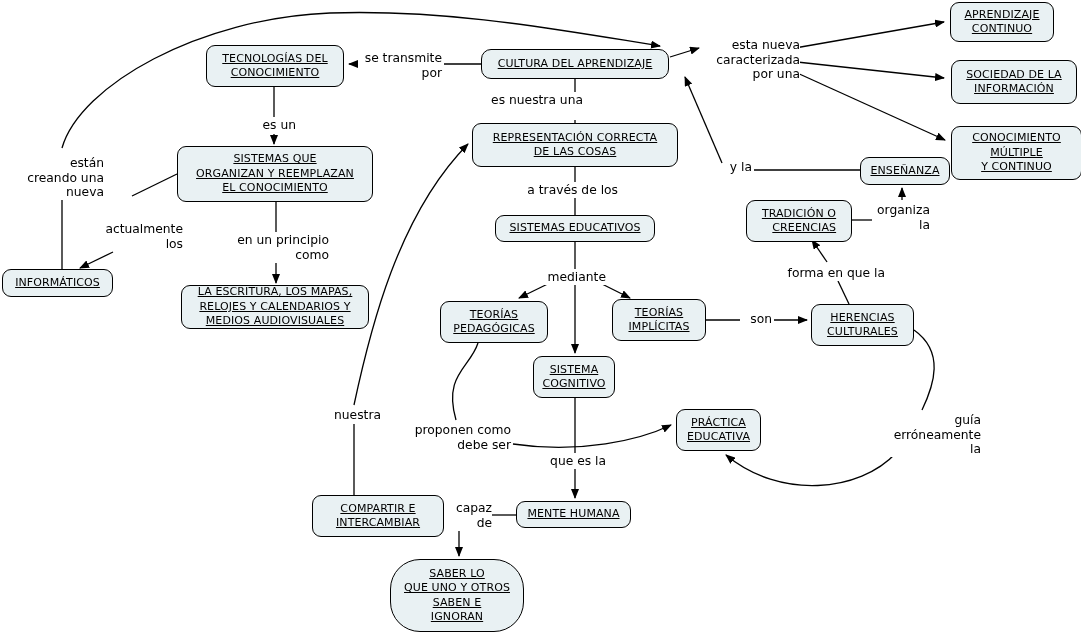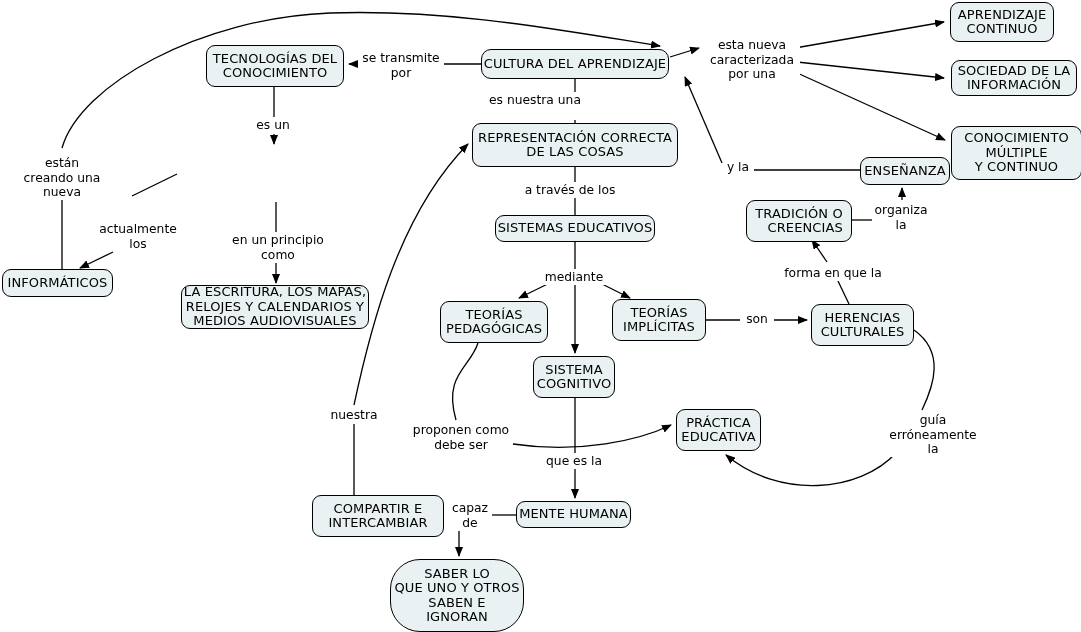--- a/index.html
+++ b/index.html
@@ -28,32 +28,33 @@
     position: absolute;
     box-sizing: border-box;
     background: #e9f1f3;
     border: 1.4px solid #000000;
     border-radius: 9px;
     color: #000000;
     display: flex;
     align-items: center;
     justify-content: center;
     text-align: center;
-    font-size: 13px;
+    font-size: 11px;
     line-height: 14.5px;
     letter-spacing: 0.1px;
     white-space: pre-line;
     z-index: 3;
+    text-decoration: underline;
   }
   .link-label {
     position: absolute;
     color: #000000;
     font-size: 12.3px;
     line-height: 14.5px;
-    text-align: center;
+    text-align: right;
     white-space: pre-line;
     background: #ffffff;
     z-index: 2;
     pointer-events: none;
   }
 </style>
 </head>
 <body>
 
 <div id="map">
@@ -126,25 +127,28 @@
       <path d="M 354,405 C 370,330 398,215 468,144" marker-end="url(#ah)"></path>
 
     </g>
   </svg>
 
   <div class="node" style="left:206px;top:45px;width:138px;height:42px;">TECNOLOGÍAS DEL
 CONOCIMIENTO</div>
   <div class="node" style="left:481px;top:49px;width:188px;height:30px;border-radius:10px;">CULTURA DEL APRENDIZAJE</div>
   <div class="node" style="left:950px;top:2px;width:104px;height:40px;">APRENDIZAJE
 CONTINUO</div>
-  <div class="node" style="left:951px;top:60px;width:126px;height:36px;">SOCIEDAD DE LA
+  <div class="node" style="left:951px;top:60px;width:126px;height:44px;">SOCIEDAD DE LA
 INFORMACIÓN</div>
   <div class="node" style="left:951px;top:126px;width:131px;height:54px;">CONOCIMIENTO
 MÚLTIPLE
 Y CONTINUO</div>
+  <div class="node" style="left:177px;top:146px;width:196px;height:56px;">SISTEMAS QUE
+ORGANIZAN Y REEMPLAZAN
+EL CONOCIMIENTO</div>
   <div class="node" style="left:472px;top:123px;width:206px;height:44px;">REPRESENTACIÓN CORRECTA
 DE LAS COSAS</div>
   <div class="node" style="left:860px;top:157px;width:90px;height:28px;">ENSEÑANZA</div>
   <div class="node" style="left:746px;top:200px;width:106px;height:42px;text-align:right;">TRADICIÓN O
 CREENCIAS</div>
   <div class="node" style="left:2px;top:269px;width:111px;height:28px;">INFORMÁTICOS</div>
   <div class="node" style="left:181px;top:285px;width:188px;height:44px;">LA ESCRITURA, LOS MAPAS,
 RELOJES Y CALENDARIOS Y
 MEDIOS AUDIOVISUALES</div>
   <div class="node" style="left:495px;top:215px;width:160px;height:27px;">SISTEMAS EDUCATIVOS</div>

